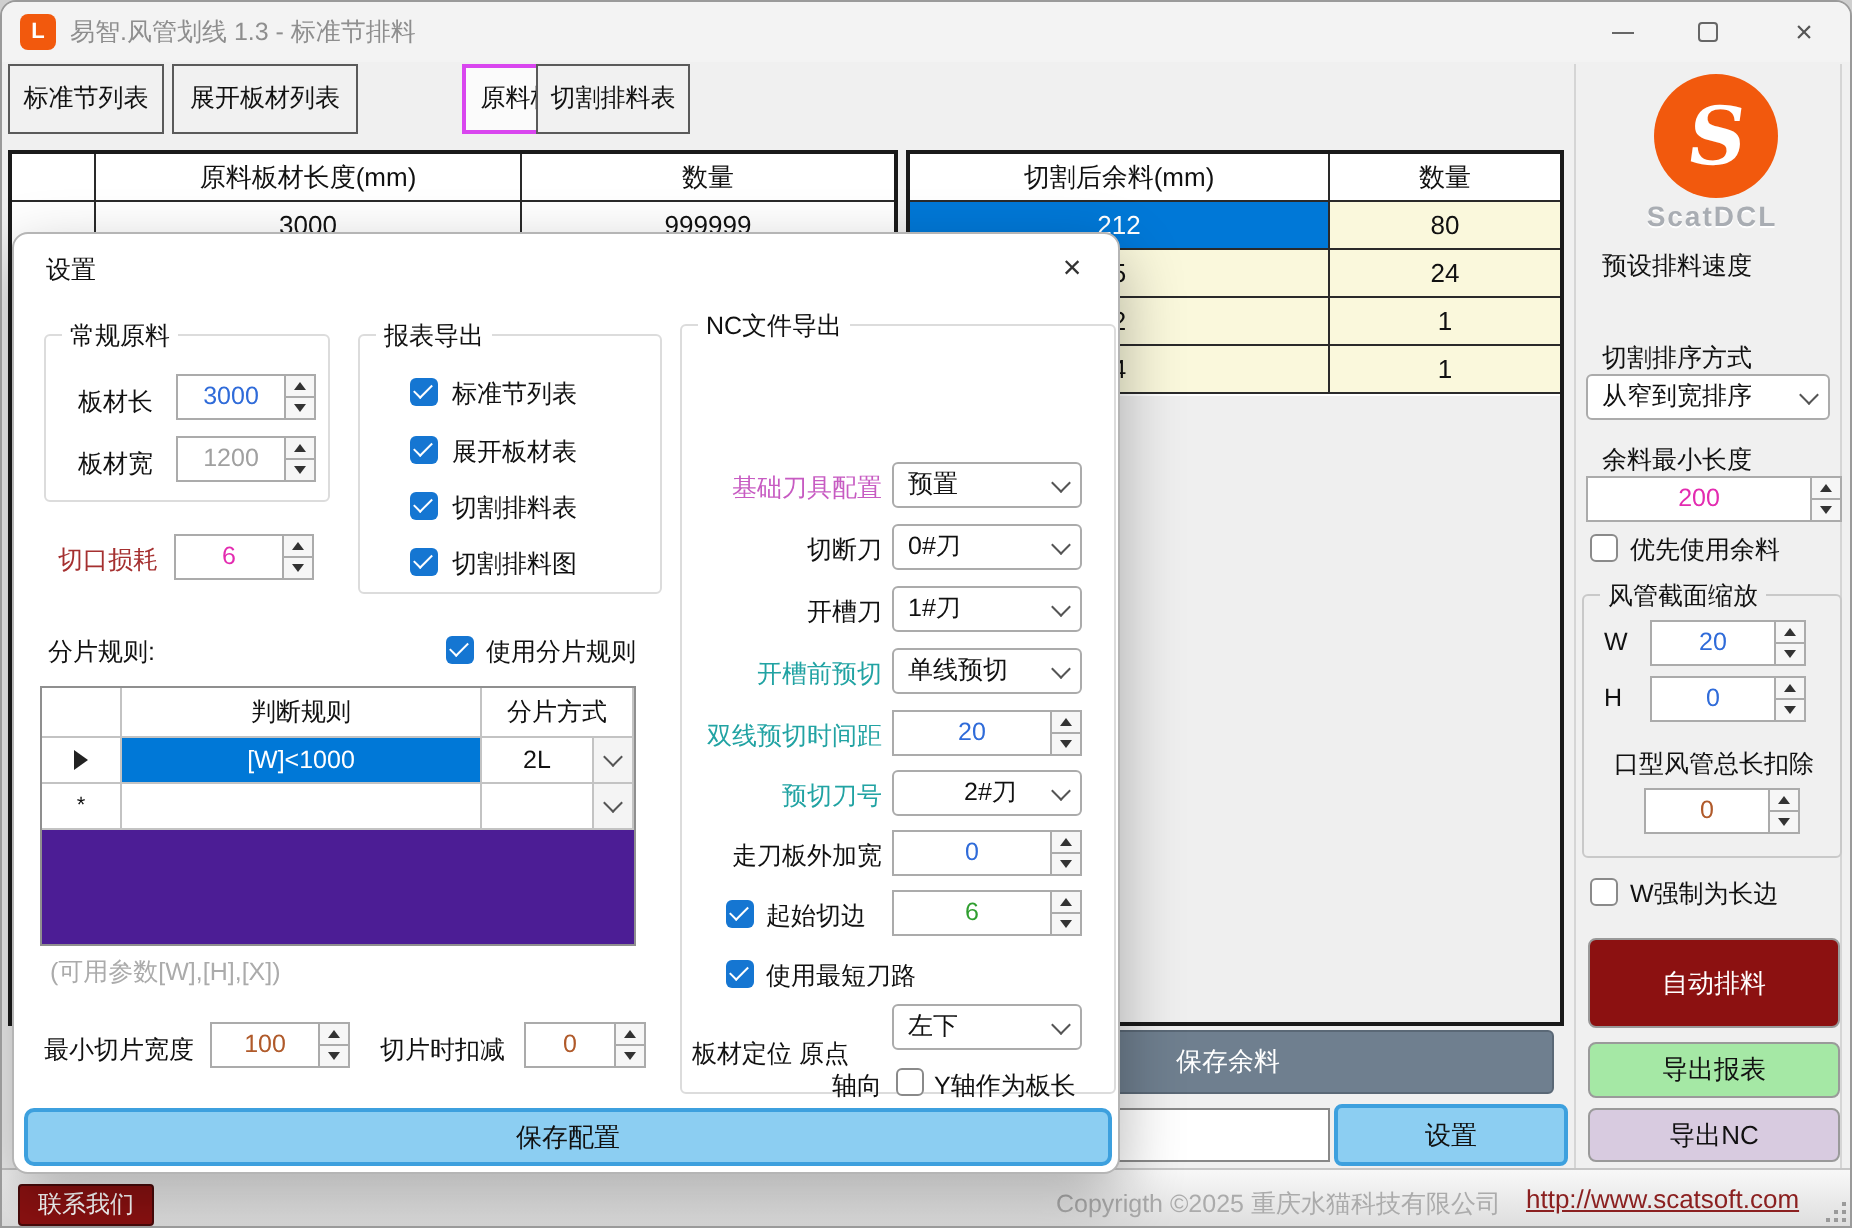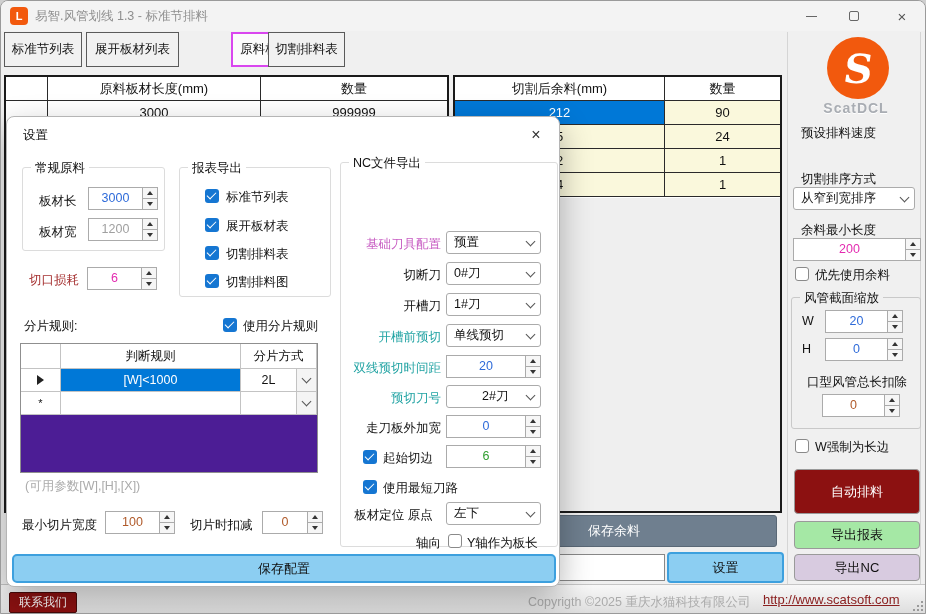--- a/index.html
+++ b/index.html
@@ -116,21 +116,21 @@
     <div class="tfill" style="top:49px;background:#fff;"></div>
   </div>
 
   <div class="dtable" style="left:452px;top:74px;width:329px;height:438px;">
     <div class="trow">
       <div class="tcell" style="width:210px;">切割后余料(mm)</div>
       <div class="tcell" style="flex:1;">数量</div>
     </div>
     <div class="trow">
       <div class="tcell" style="width:210px;background:var(--sel-blue);color:#fff;">212</div>
-      <div class="tcell" style="flex:1;background:var(--cream);">90</div>
+      <div class="tcell" style="flex:1;background:var(--cream);">80</div>
     </div>
     <div class="trow">
       <div class="tcell" style="width:210px;background:var(--cream);">5</div>
       <div class="tcell" style="flex:1;background:var(--cream);">24</div>
     </div>
     <div class="trow">
       <div class="tcell" style="width:210px;background:var(--cream);">2</div>
       <div class="tcell" style="flex:1;background:var(--cream);">1</div>
     </div>
     <div class="trow">
@@ -431,21 +431,21 @@
             </div>
             <div>
               <span class="tri-dn"></span>
             </div>
           </span>
       </div>
 
       <span class="cb on" style="left:22px;top:317px;"></span>
       <div class="lbl" style="left:42px;top:317px;">使用最短刀路</div>
 
-      <div class="lbl" style="left:5px;top:344px;width:95px;text-align:center;">板材定位 原点</div>
+      <div class="lbl" style="left:5px;top:356px;width:95px;text-align:left;">板材定位 原点</div>
       <div class="sel" style="left:105px;top:339px;width:95px;">
         <span class="val">左下</span>
         <span class="chevbox">
             <span class="chev"></span>
           </span>
       </div>
 
       <div class="lbl" style="left:5px;top:372px;width:95px;text-align:right;">轴向</div>
       <span class="cb off" style="left:107px;top:371px;"></span>
       <div class="lbl" style="left:126px;top:372px;">Y轴作为板长</div>

